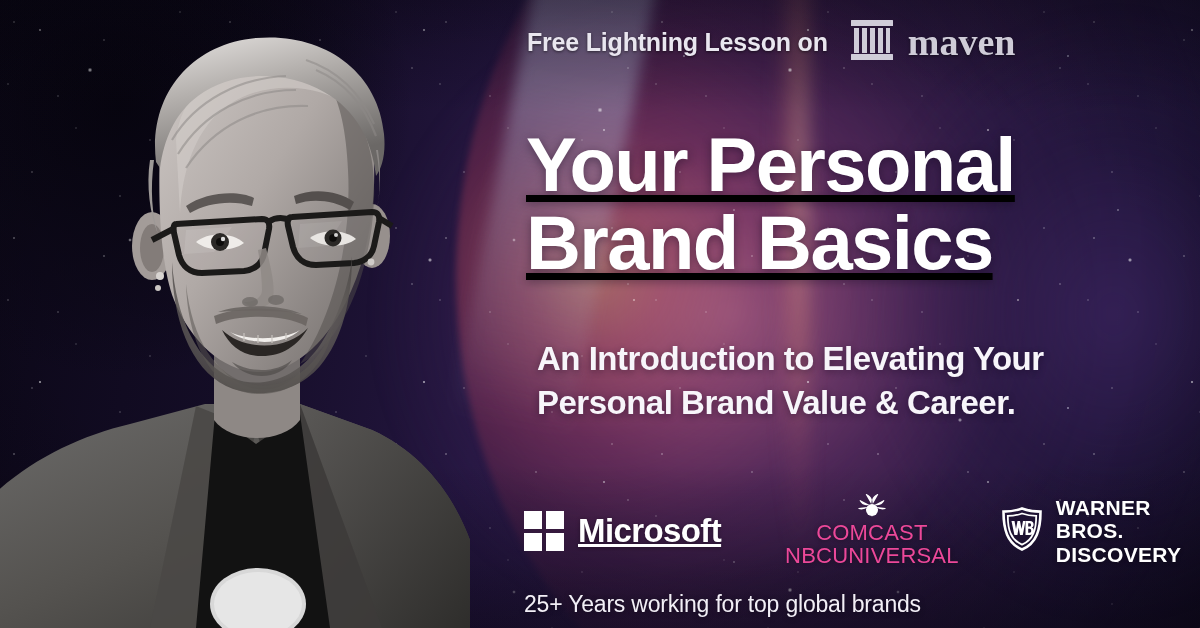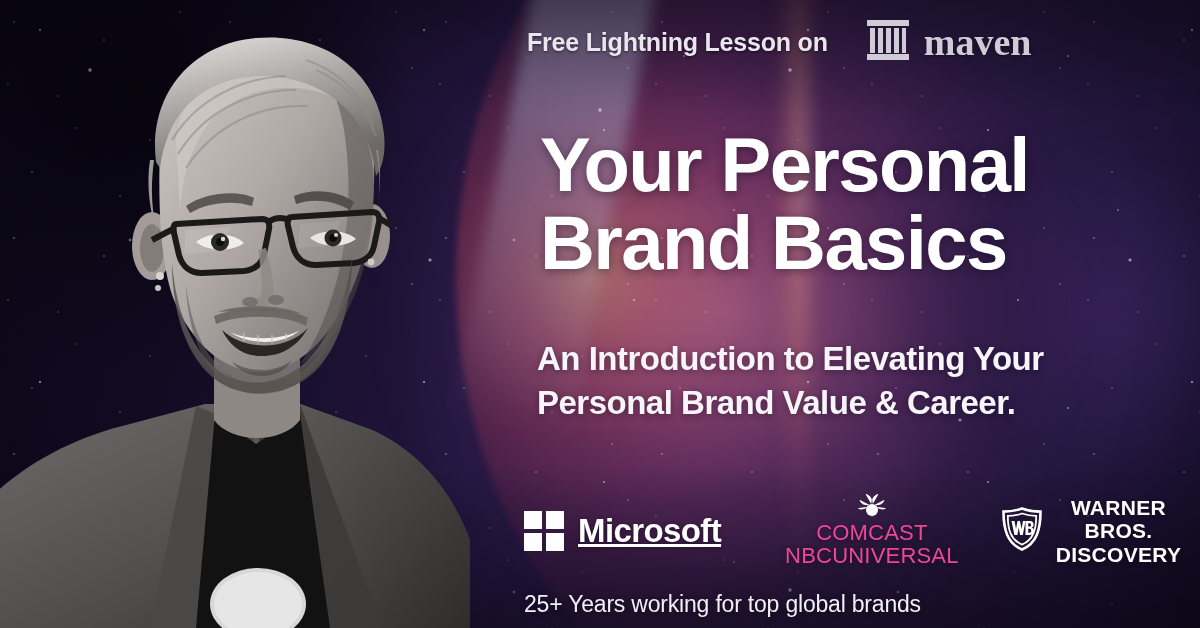--- a/index.html
+++ b/index.html
@@ -156,21 +156,21 @@
   
   .content{
     position:absolute;
     left:524px; top:0;
     width:640px; height:628px;
   }
 
   
   .header{
     position:absolute; left:3px; top:19px;
-    display:flex; align-items:center; gap:38px;
+    display:flex; align-items:center; gap:22px;
     white-space:nowrap;
   }
   .header-text{
     font-size:25px; font-weight:700;
     letter-spacing:-0.2px;
     color:#e9e6ef;
     text-shadow:0 1px 3px rgba(0,0,0,.55);
   }
   .maven-logo{ display:flex; align-items:center; gap:14px; }
   .maven-mark{ display:block; }
@@ -178,22 +178,23 @@
     font-family:"Liberation Serif", serif;
     font-size:38px; font-weight:700;
     color:#cfccd8;
     letter-spacing:0px;
     line-height:1;
     text-shadow:0 1px 3px rgba(0,0,0,.5);
   }
 
   
   .headline{
-    position:absolute; left:16px; top:126px;
+    position:absolute; left:2px; top:126px;
     width:640px;
+    text-decoration:underline;
   }
   .headline .line{
     font-size:76px;
     font-weight:700;
     line-height:1.03;
     letter-spacing:-1.6px;
     color:#ffffff;
     text-shadow:0 2px 10px rgba(20,8,30,.45);
     white-space:nowrap;
   }
@@ -251,21 +252,20 @@
   }
 
   .brand-wb{ gap:13px; margin-left:42px; }
   .wb-lines{
     color:#ffffff;
     font-size:21px;
     font-weight:700;
     line-height:1.10;
     letter-spacing:0.3px;
     text-shadow:0 1px 4px rgba(0,0,0,.35);
-    text-align:center;
   }
 
   
   .tagline{
     position:absolute;
     left:0px; top:591px;
     font-size:23px;
     font-weight:500;
     letter-spacing:-0.2px;
     color:#f2eff6;

